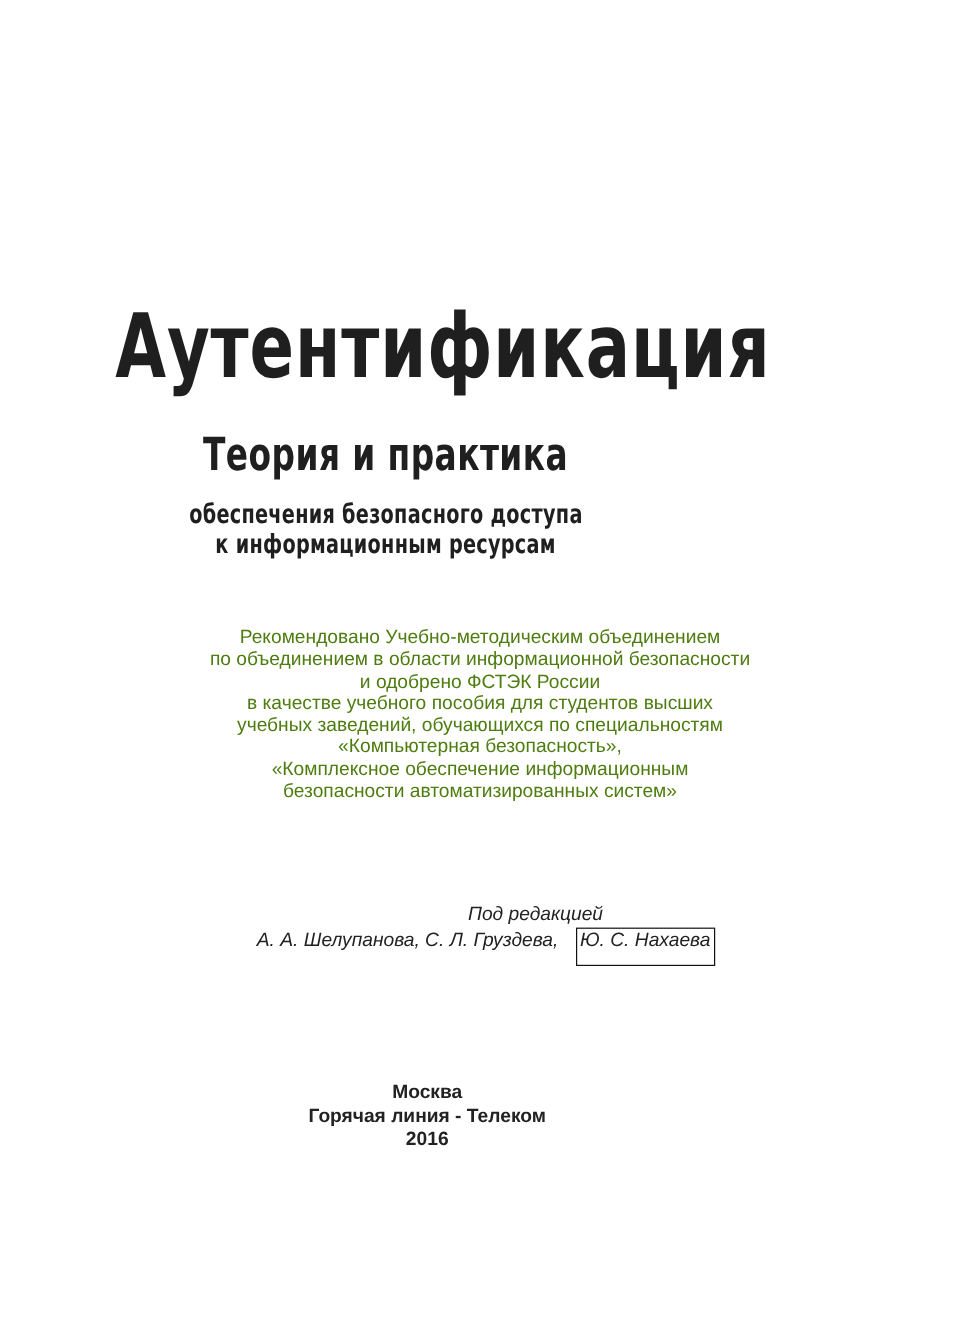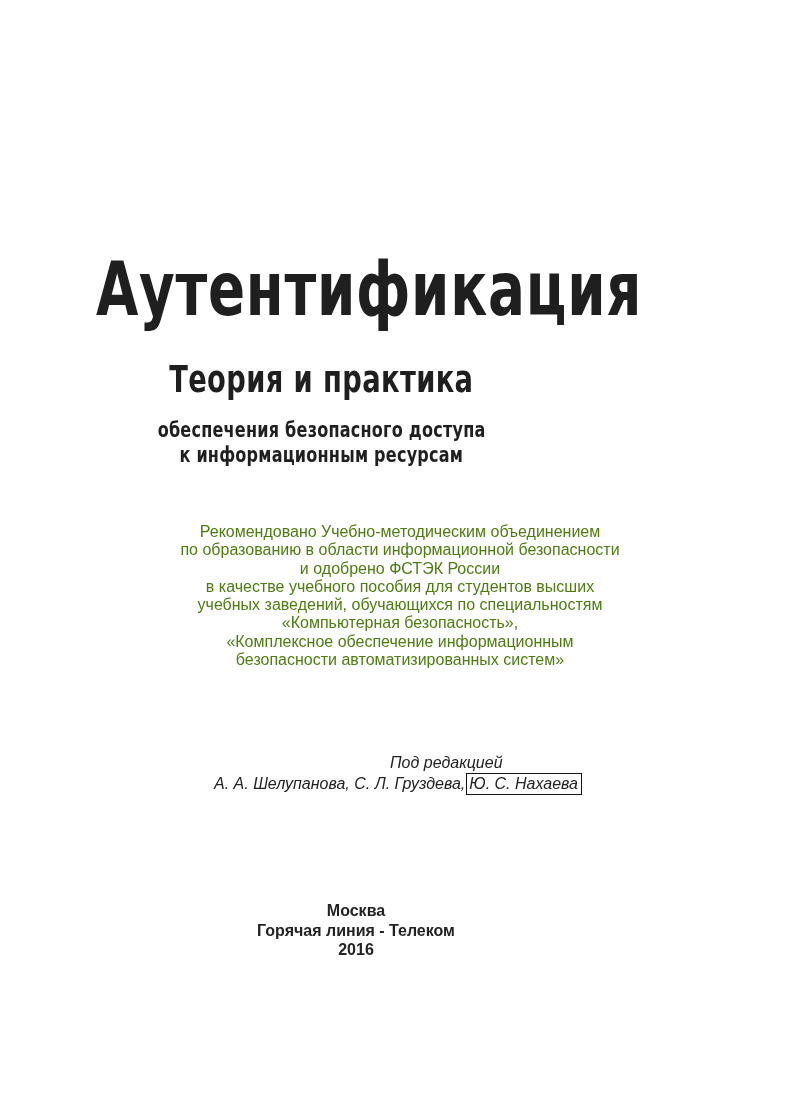--- a/index.html
+++ b/index.html
@@ -93,22 +93,22 @@
       margin-left: 40px;
     }
     #editor-names {
       top: 775px;
       left: 214px;
       width: auto;
       text-align: left;
     }
     .boxed {
       border: 1.5px solid #111;
-      padding: 1px 3px 2px 2px;
-      margin-left: 1px;
+      padding: 1px 3px 12px 2px;
+      margin-left: 15px;
     }
 
     .publisher {
       position: absolute;
       left: 0;
       top: 901px;
       width: 712px;
       text-align: center;
       font-family: "Liberation Sans", sans-serif;
       font-weight: bold;
@@ -131,21 +131,21 @@
 
 <div class="line sub2" id="sub2a">
   <span class="cond">обеспечения безопасного доступа</span>
 </div>
 <div class="line sub2" id="sub2b">
   <span class="cond">к информационным ресурсам</span>
 </div>
 
 <div class="body-block">
   <div>Рекомендовано Учебно-методическим объединением</div>
-  <div>по образованию в области информационной безопасности</div>
+  <div>по объединением в области информационной безопасности</div>
   <div>и одобрено ФСТЭК России</div>
   <div>в качестве учебного пособия для студентов высших</div>
   <div>учебных заведений, обучающихся по специальностям</div>
   <div>«Компьютерная безопасность»,</div>
   <div>«Комплексное обеспечение информационным</div>
   <div>безопасности автоматизированных систем»</div>
 </div>
 
 <div class="editors" id="editor-label">Под редакцией</div>
 <div class="editors" id="editor-names">

